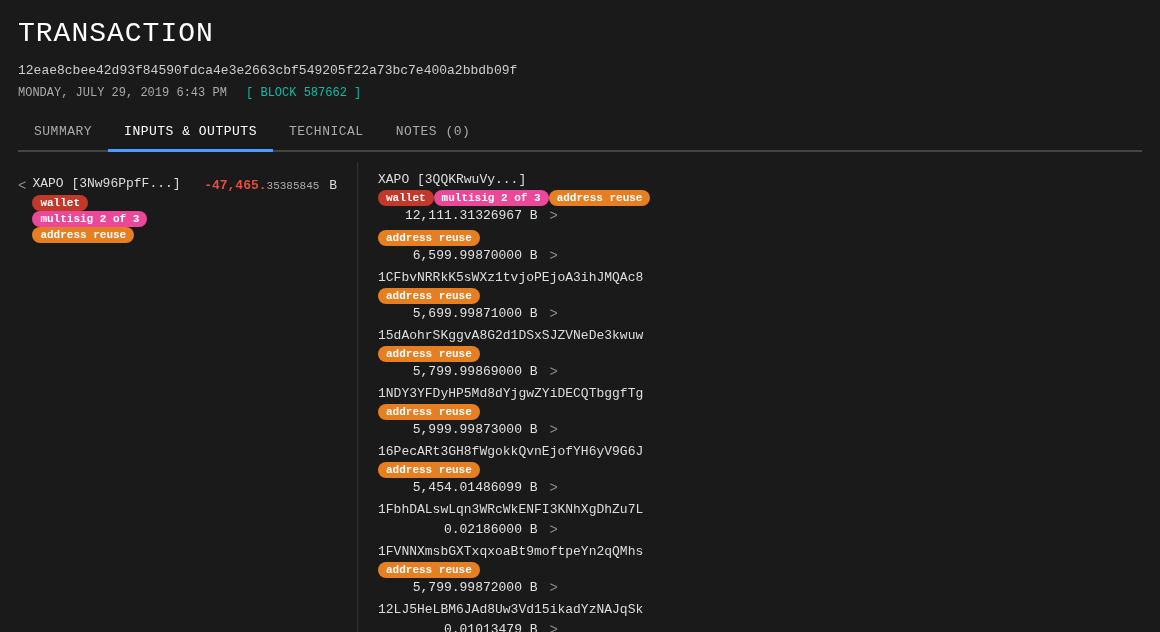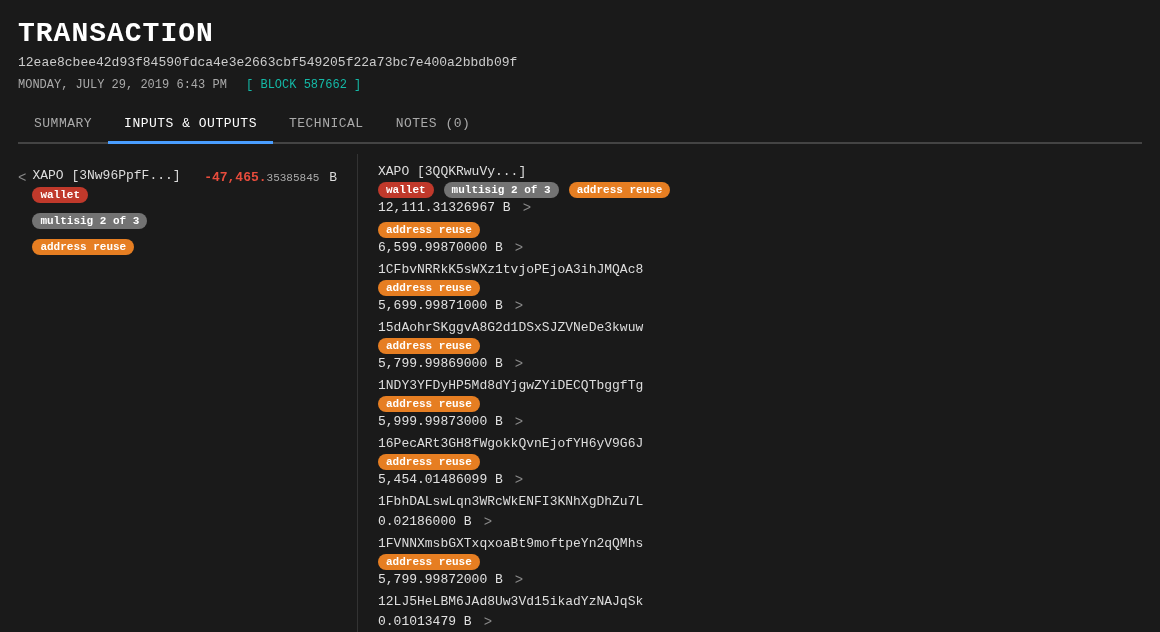--- a/index.html
+++ b/index.html
@@ -9,24 +9,24 @@
       font-family: 'Courier New', Courier, monospace;
       font-size: 13px;
       min-height: 632px;
       width: 1160px;
     }
     .page-container {
       padding: 18px 18px 0 18px;
     }
     .tx-title {
       font-size: 28px;
-      font-weight: bold;
+      font-weight: normal;
       color: #ffffff;
       letter-spacing: 1px;
-      margin-bottom: 6px;
+      margin-bottom: 14px;
     }
     .tx-hash {
       font-size: 13px;
       color: #cccccc;
       margin-bottom: 8px;
       word-break: break-all;
     }
     .tx-meta {
       font-size: 12px;
       color: #aaaaaa;
@@ -96,34 +96,34 @@
       flex: 1;
     }
     .addr-name {
       font-size: 13px;
       color: #dddddd;
       margin-bottom: 4px;
     }
     .tags {
       display: flex;
       flex-wrap: wrap;
-      gap: 10px;
+      gap: 0;
     }
     .tag {
       padding: 2px 8px;
       border-radius: 10px;
       font-size: 11px;
       font-weight: bold;
     }
     .tag-wallet {
       background: #c0392b;
       color: #fff;
     }
     .tag-multisig {
-      background: #737373;
+      background: #ec4899;
       color: #fff;
     }
     .tag-address-reuse {
       background: #e67e22;
       color: #fff;
     }
     .amount {
       font-size: 13px;
       color: #e0e0e0;
       text-align: right;
@@ -157,20 +157,21 @@
       flex: 1;
     }
     .output-addr {
       font-size: 13px;
       color: #dddddd;
       margin-bottom: 3px;
     }
     .output-amount {
       display: flex;
       align-items: center;
+      justify-content: flex-end;
       gap: 4px;
       min-width: 180px;
     }
     .volume-out-bar {
       display: flex;
       justify-content: flex-end;
       align-items: center;
       padding: 10px 20px 10px 0;
       border-top: 1px solid #333;
       margin-top: 0;

